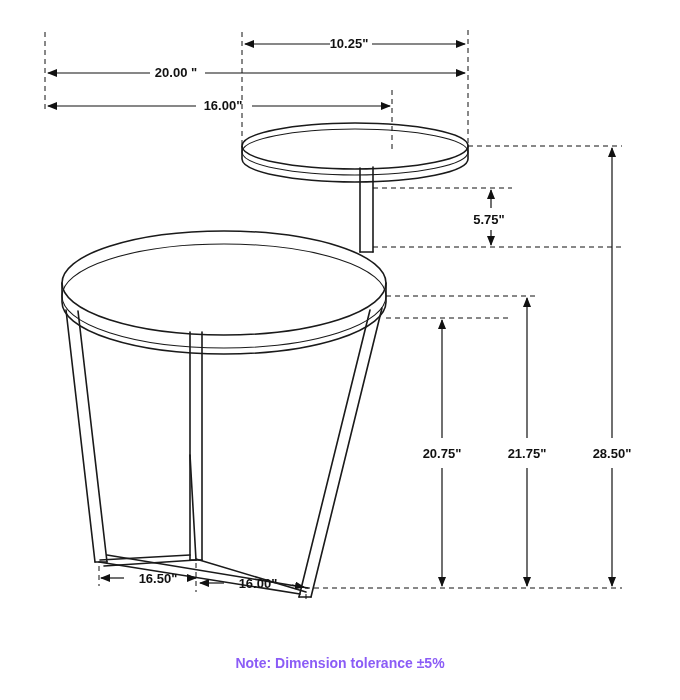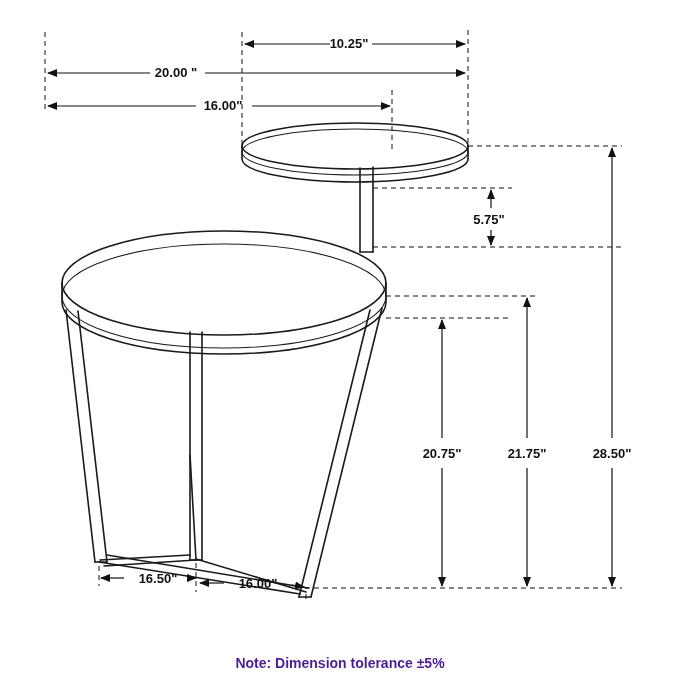--- a/index.html
+++ b/index.html
@@ -34,21 +34,21 @@
   }
   .note-text {
     position: absolute;
     left: 0;
     top: 655px;
     width: 680px;
     text-align: center;
     font-family: "Liberation Sans", sans-serif;
     font-size: 14px;
     font-weight: bold;
-    color: #4c1d95;
+    color: #8b5cf6;
   }
 </style>
 </head>
 <body>
 
 <div id="diagram-root">
   <svg id="drawing" viewBox="0 0 680 700" xmlns="http://www.w3.org/2000/svg">
     <defs>
       <marker id="arrowEnd" markerWidth="10" markerHeight="8" refX="9" refY="4" orient="auto" markerUnits="userSpaceOnUse">
         <path d="M0,0 L10,4 L0,8 z" fill="#111111"></path>

